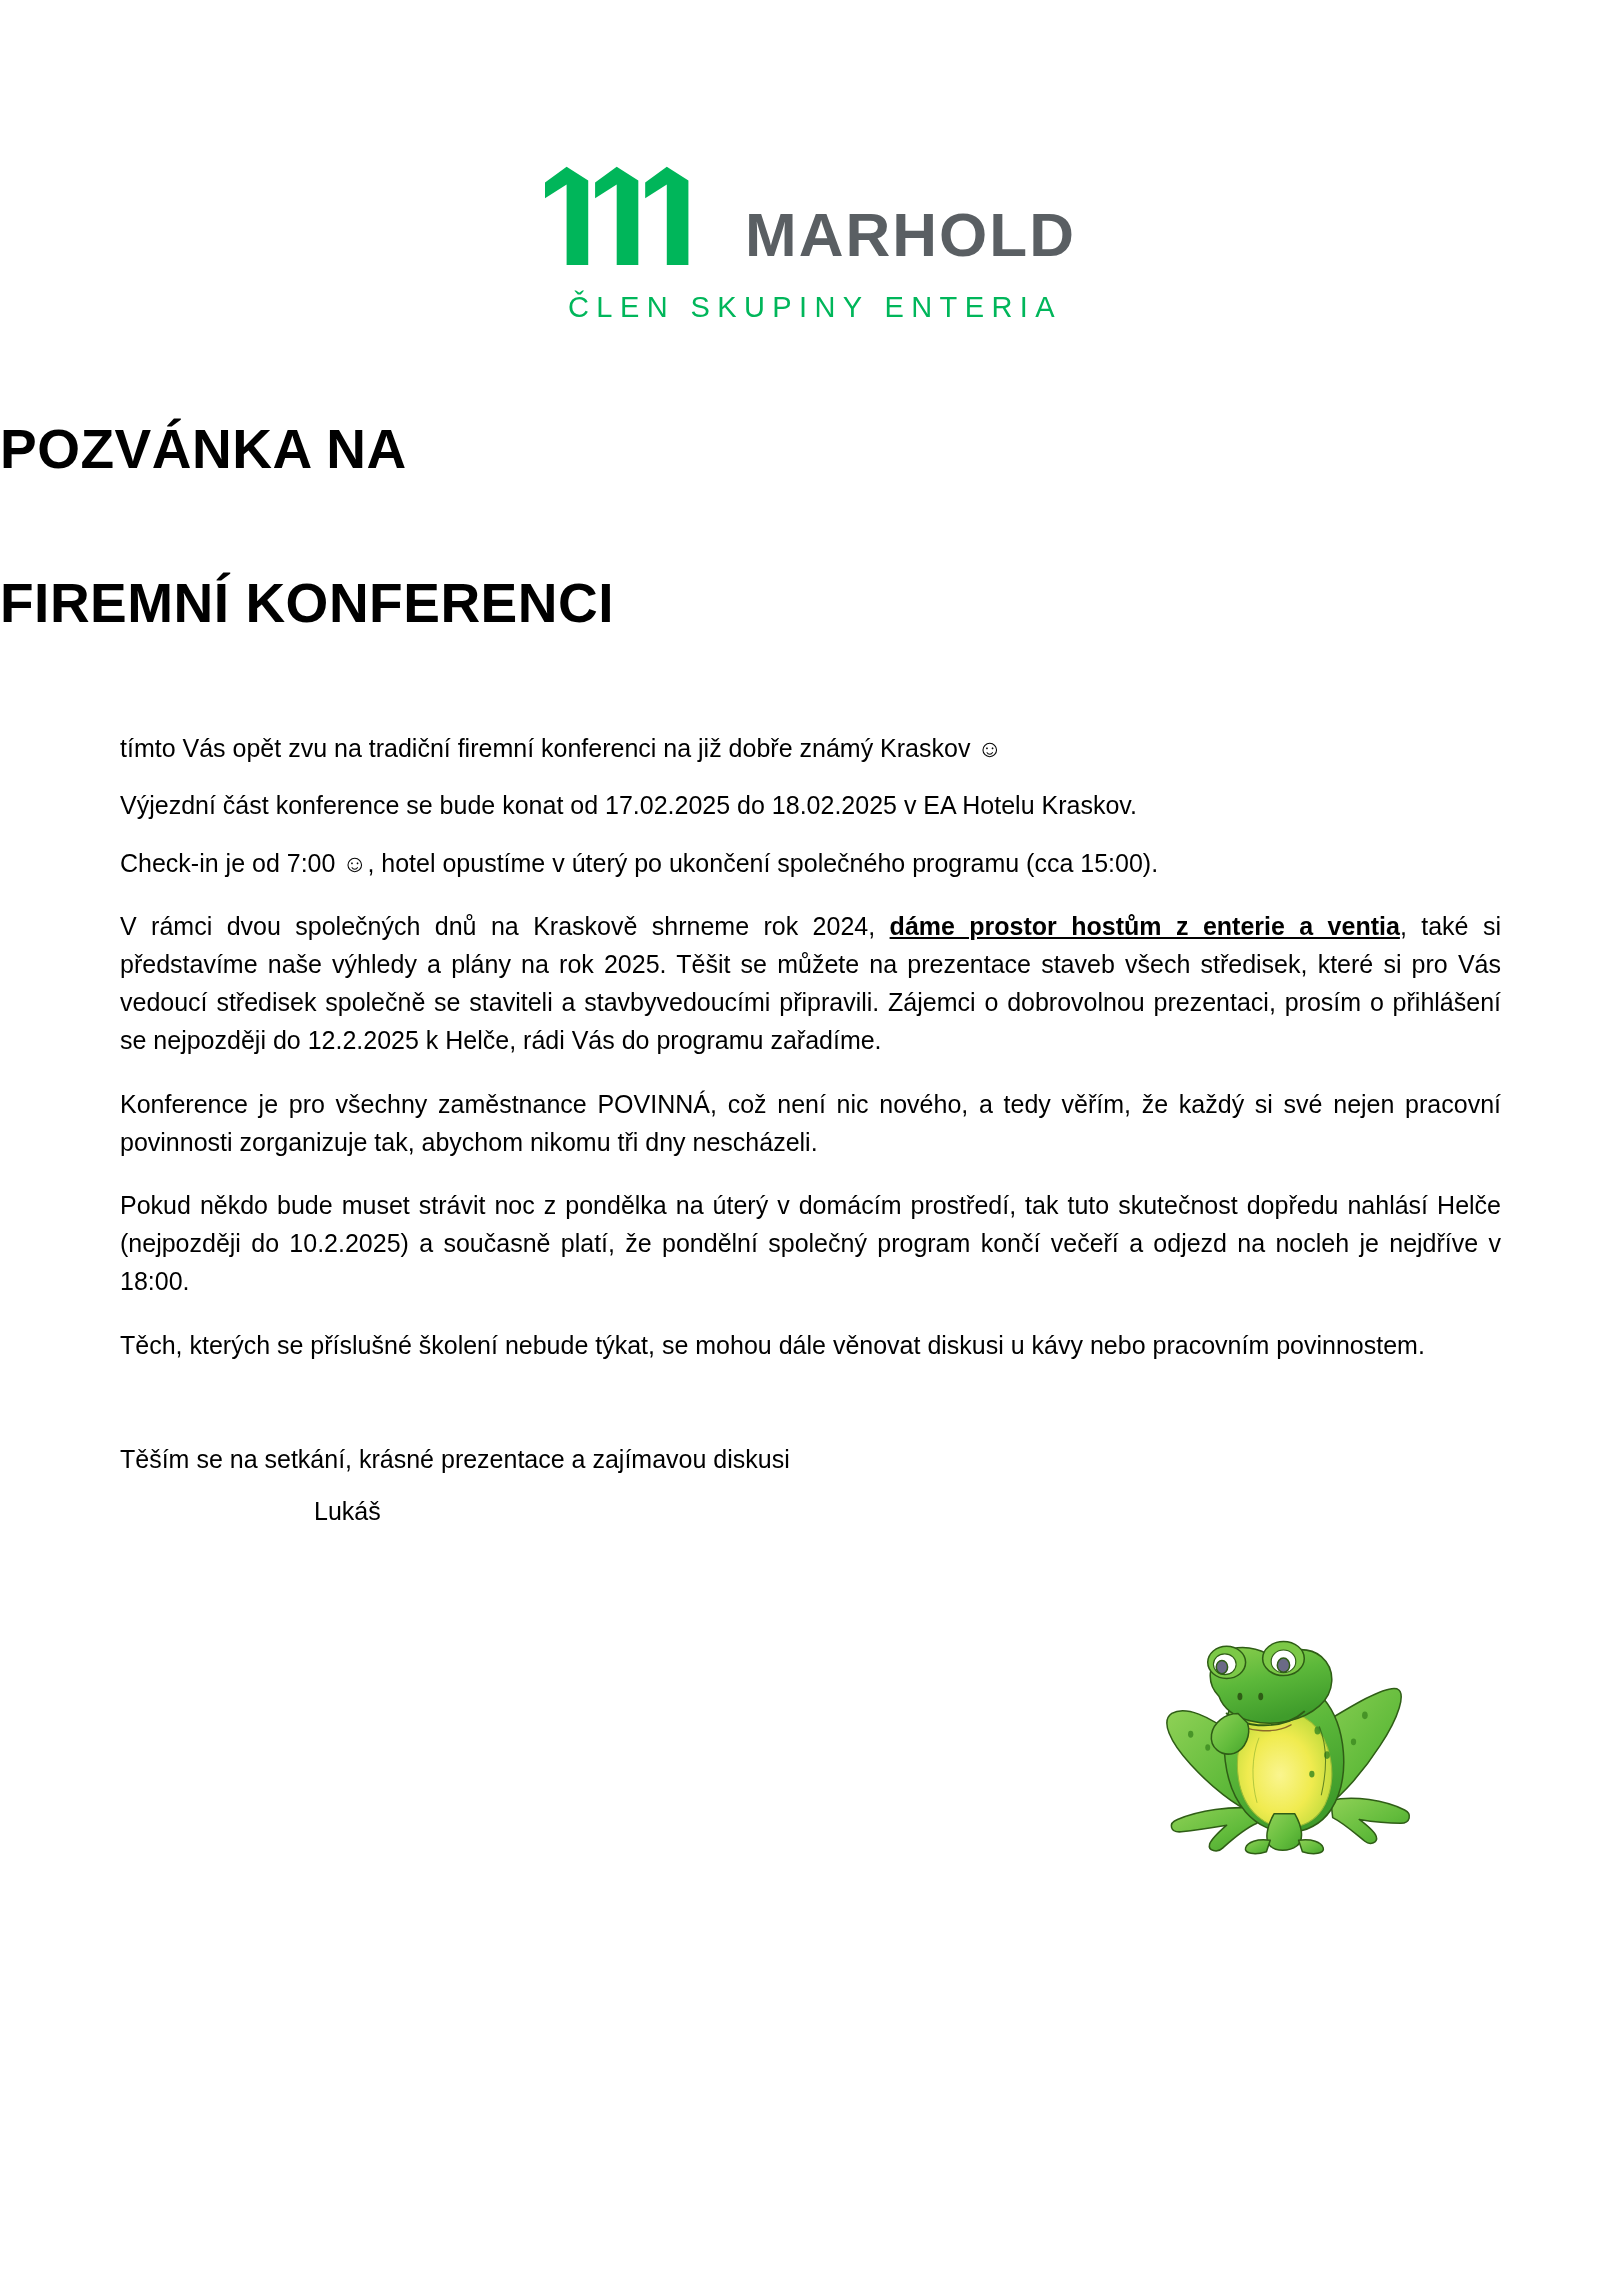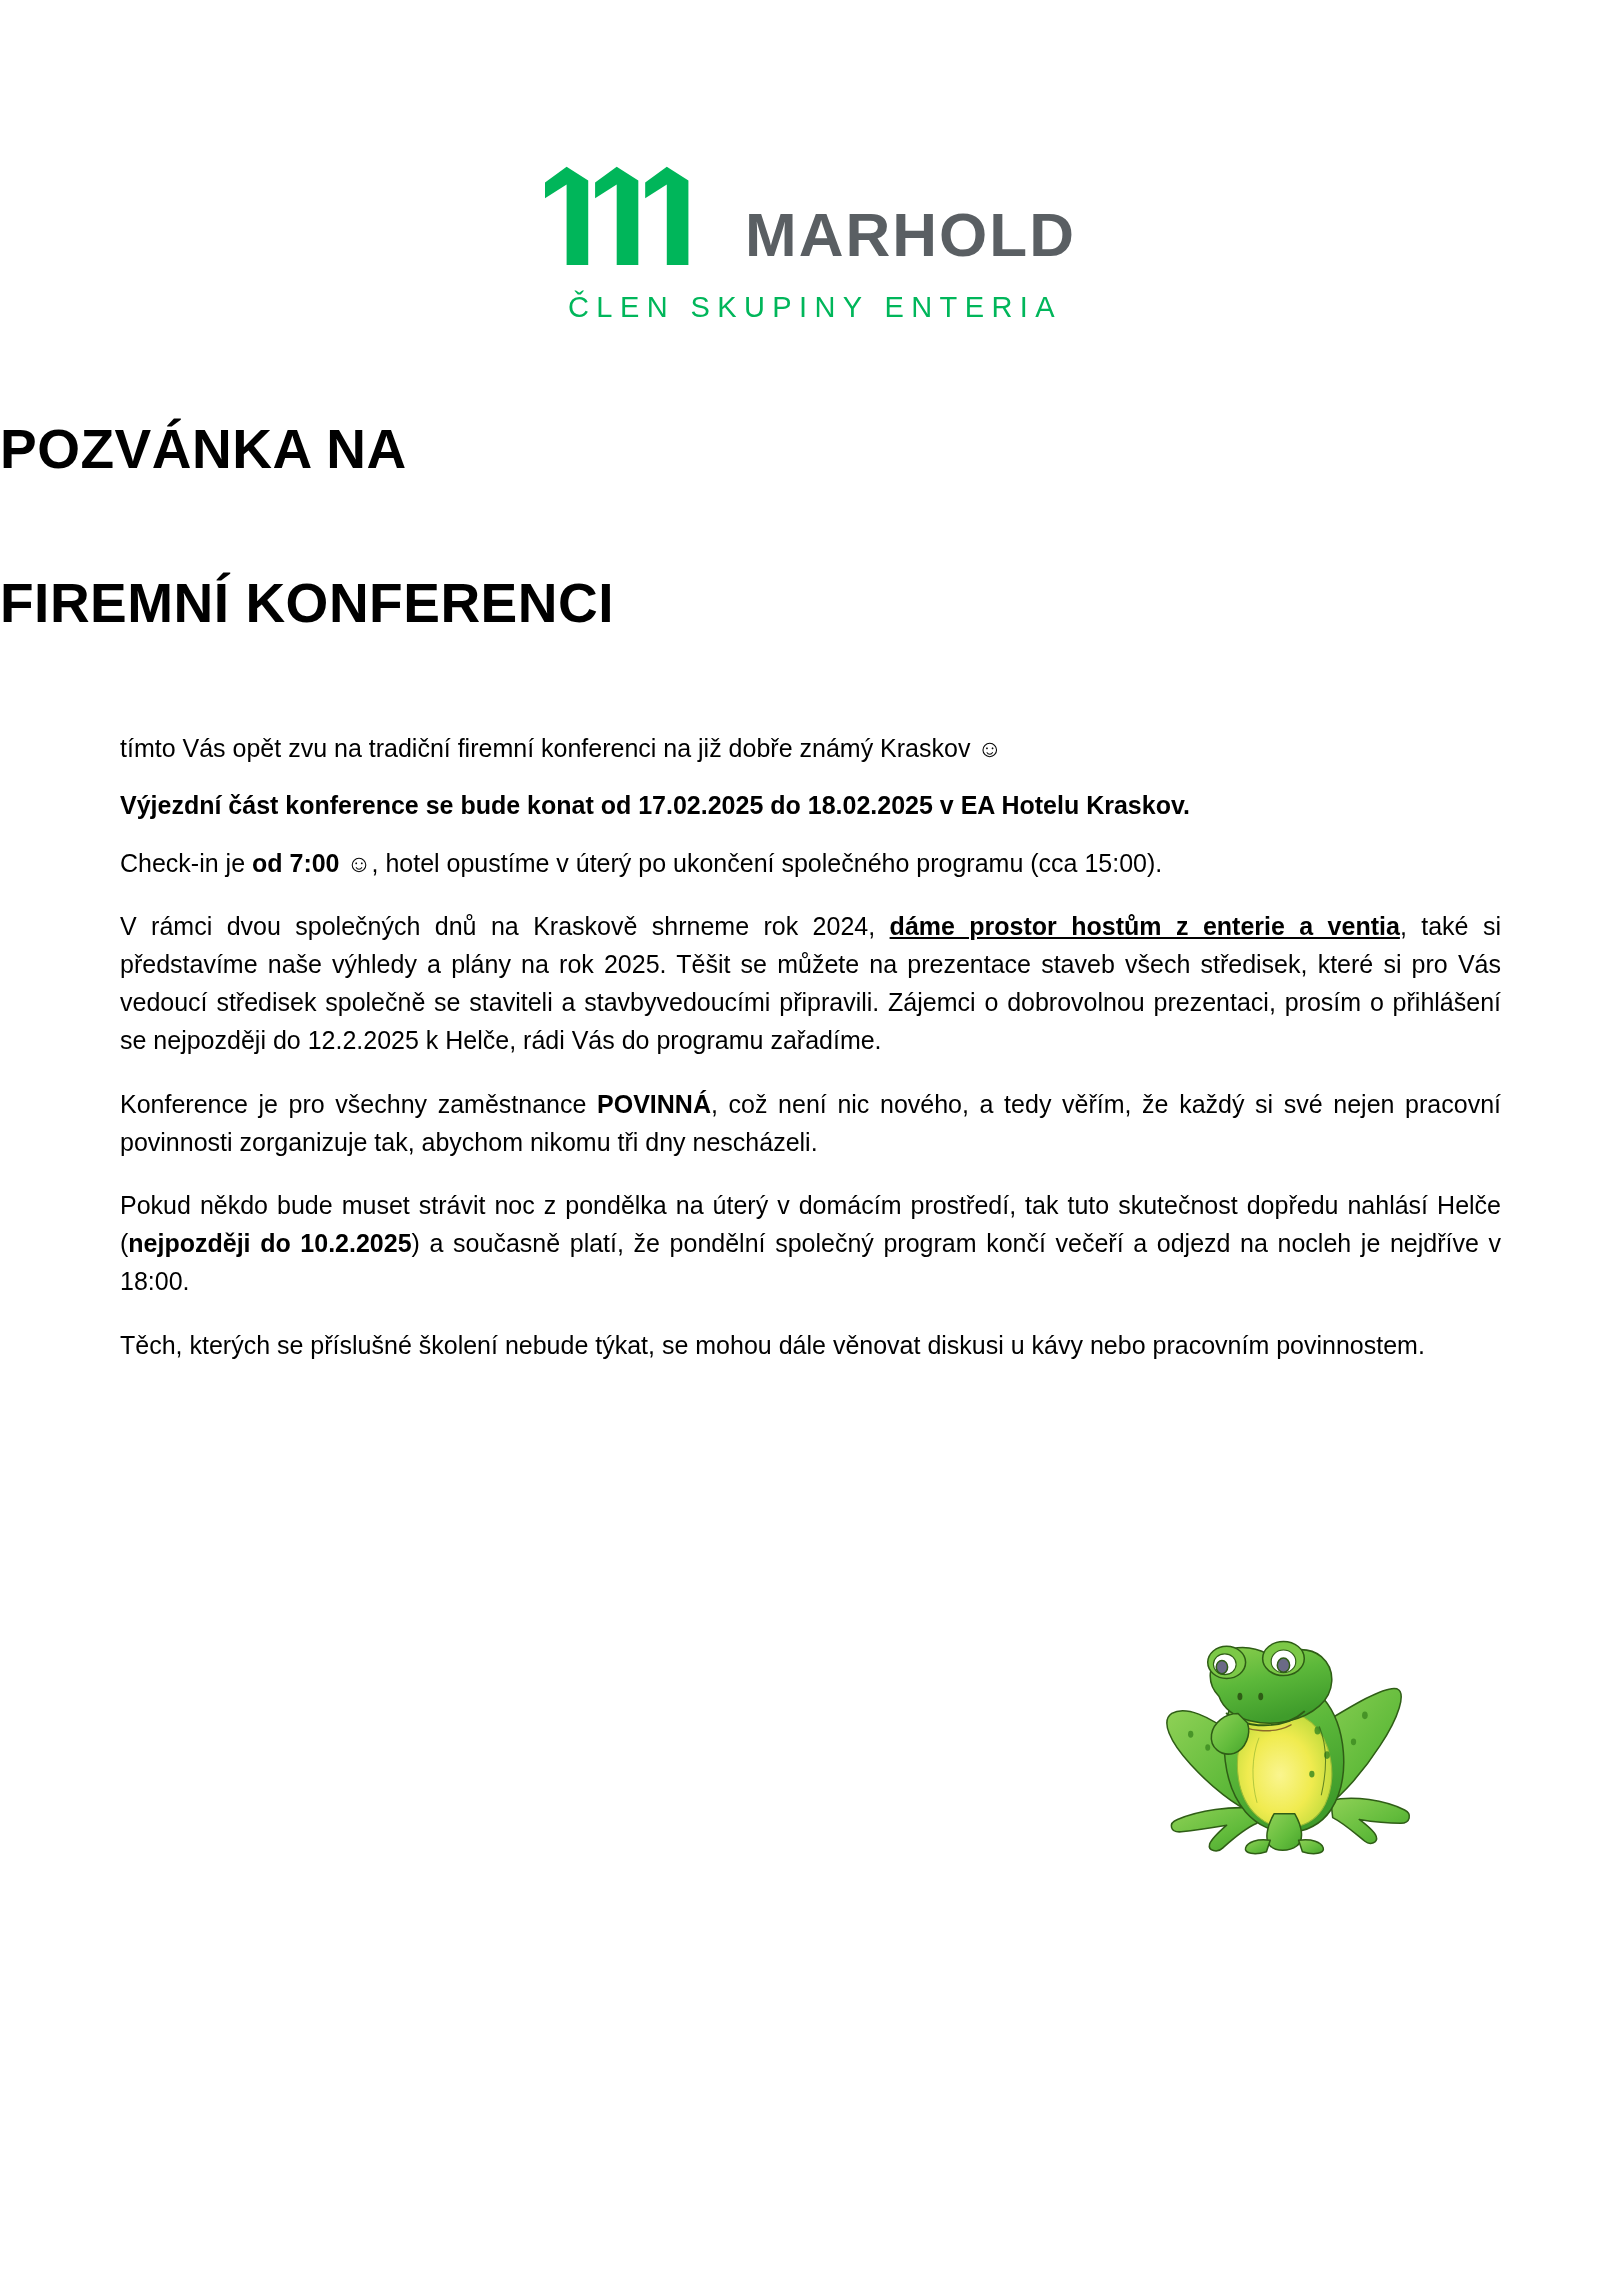--- a/index.html
+++ b/index.html
@@ -78,21 +78,21 @@
     margin: 0 0 25.5px 0;
     font-size: 25px;
     line-height: 1.52;
     text-align: justify;
     text-justify: inter-word;
     color: #000;
   }
   p.para.left { text-align: left; }
   p.gap-after { margin-bottom: 43px; }
   p.tight { margin-bottom: 19.6px; }
-  .b { font-weight: bold; }
+  .b { font-weight: normal; }
   .bu { font-weight: bold; text-decoration: underline; }
   .smiley {
     font-size: 24.5px;
     line-height: 1;
   }
   .sign-name {
     margin: 13.7px 0 0 194px;
     font-size: 25px;
     color: #000;
   }
@@ -173,20 +173,24 @@
       <span>Konference je pro všechny zaměstnance </span><span class="b">POVINNÁ</span><span>, což není nic nového, a tedy věřím, že každý si své nejen pracovní povinnosti zorganizuje tak, abychom nikomu tři dny nescházeli.</span>
     </p>
 
     <p class="para">
       <span>Pokud někdo bude muset strávit noc z pondělka na úterý v domácím prostředí, tak tuto skutečnost dopředu nahlásí Helče (</span><span class="b">nejpozději do 10.2.2025</span><span>) a současně platí, že pondělní společný program končí večeří a odjezd na nocleh je nejdříve v 18:00.</span>
     </p>
 
 
     <p class="para">Těch, kterých se příslušné školení nebude týkat, se mohou dále věnovat diskusi u kávy nebo pracovním povinnostem.</p>
 
+    <div class="closing">
+      <p class="para left tight">Těším se na setkání, krásné prezentace a zajímavou diskusi</p>
+      <div class="sign-name">Lukáš</div>
+    </div>
   </div>
 
   <div class="frog-wrap">
     <svg viewBox="0 0 300 300" xmlns="http://www.w3.org/2000/svg" aria-hidden="true">
       <defs>
         <radialGradient id="bellyGrad" cx="45%" cy="55%" r="62%">
           <stop offset="0%" stop-color="#faf58f"></stop>
           <stop offset="55%" stop-color="#f0eb4f"></stop>
           <stop offset="100%" stop-color="#b9d93a"></stop>
         </radialGradient>

